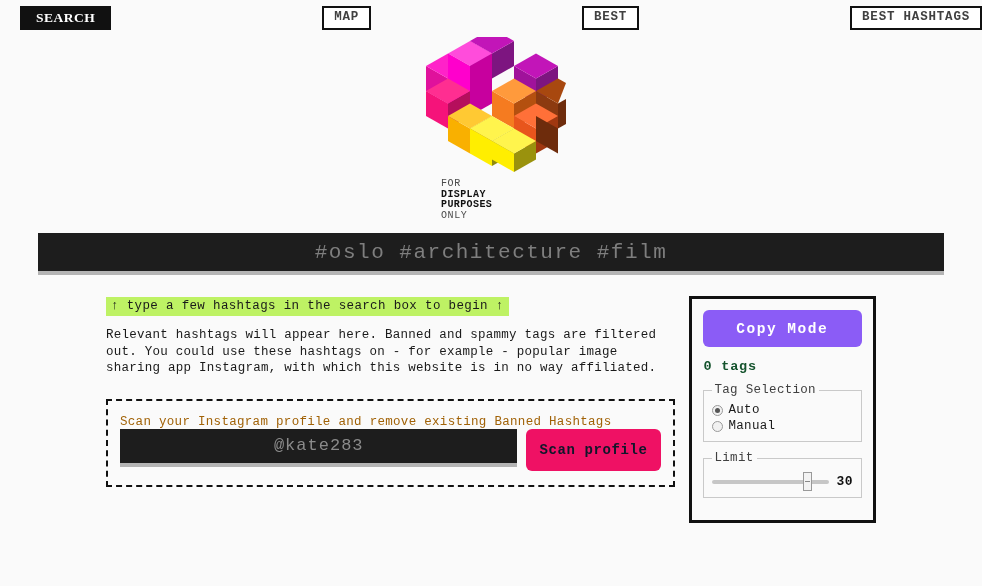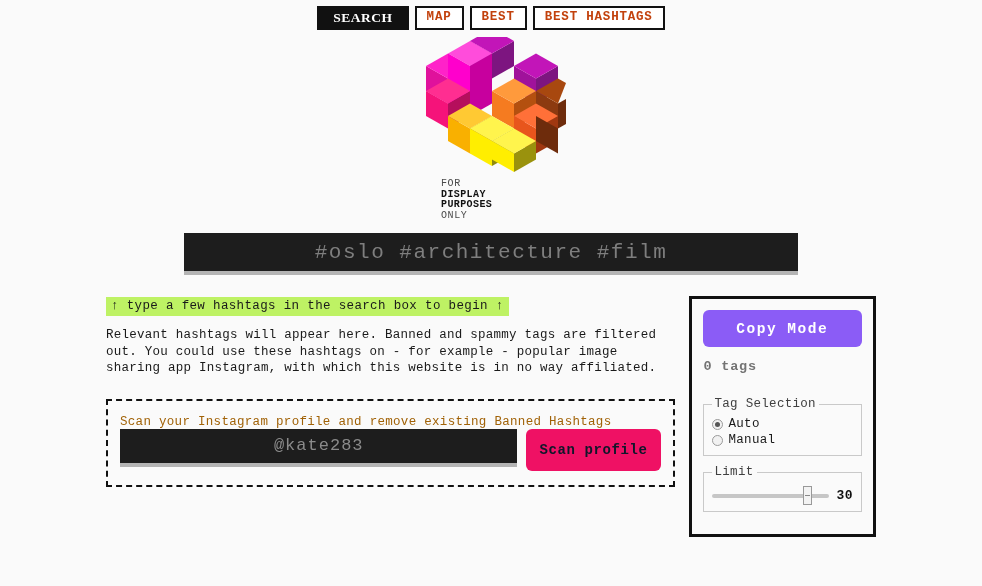--- a/index.html
+++ b/index.html
@@ -8,34 +8,35 @@
     margin: 0; padding: 0;
     width: 982px; height: 586px;
     background: #fafafa;
     font-family: "Liberation Mono", "DejaVu Sans Mono", monospace;
     overflow: hidden;
   }
 
   
   .nav {
     display: flex;
-    justify-content: center;
+    justify-content: space-between;
     align-items: center;
     gap: 6px;
     padding-top: 5px;
     height: 30px;
+    margin-left: 20px;
   }
   .nav-item {
     font-family: "Liberation Mono", "DejaVu Sans Mono", monospace;
     font-size: 12.5px;
     letter-spacing: 0.8px;
     font-weight: bold;
     padding: 3px 10px 4px 10px;
     background: #ffffff;
-    color: #c2410c;
+    color: #404040;
     border: 2px solid #111111;
     line-height: 13px;
     cursor: pointer;
     user-select: none;
     white-space: nowrap;
   }
   .nav-item.active {
     background: #111111;
     color: #ffffff;
     border-color: #111111;
@@ -62,21 +63,21 @@
     font-size: 10px;
     line-height: 10.5px;
     letter-spacing: 0.6px;
     color: #2b2b2b;
   }
   .logo-text .thin { font-weight: normal; color: #4a4a4a; }
   .logo-text .fat  { font-weight: bold; color: #111; letter-spacing: 0.4px; }
 
   
   .searchbar-wrap {
-    width: 614px;
+    width: 906px;
     margin: 12px auto 4px auto;
   }
   .searchbar {
     width: 100%;
     height: 42px;
     background: #1d1d1d;
     border: 0;
     border-bottom: 4px solid #b4b4b4;
     color: #ffffff;
     text-align: center;
@@ -175,25 +176,25 @@
     border: 0;
     border-radius: 6px;
     height: 37px;
     font-family: "Liberation Mono", "DejaVu Sans Mono", monospace;
     font-size: 14.5px;
     font-weight: bold;
     letter-spacing: 1.5px;
     cursor: pointer;
   }
   .tag-count {
-    margin: 12px 0 23px 1px;
+    margin: 12px 0 9px 1px;
     font-size: 13.5px;
     font-weight: bold;
     letter-spacing: 0.8px;
-    color: #737373;
+    color: #14532d;
   }
   fieldset.group {
     border: 1px solid #c9c9c9;
     margin: 0 0 9px 0;
     padding: 4px 8px 8px 8px;
   }
   fieldset.group legend {
     font-size: 12.5px;
     letter-spacing: 0.3px;
     color: #404040;

